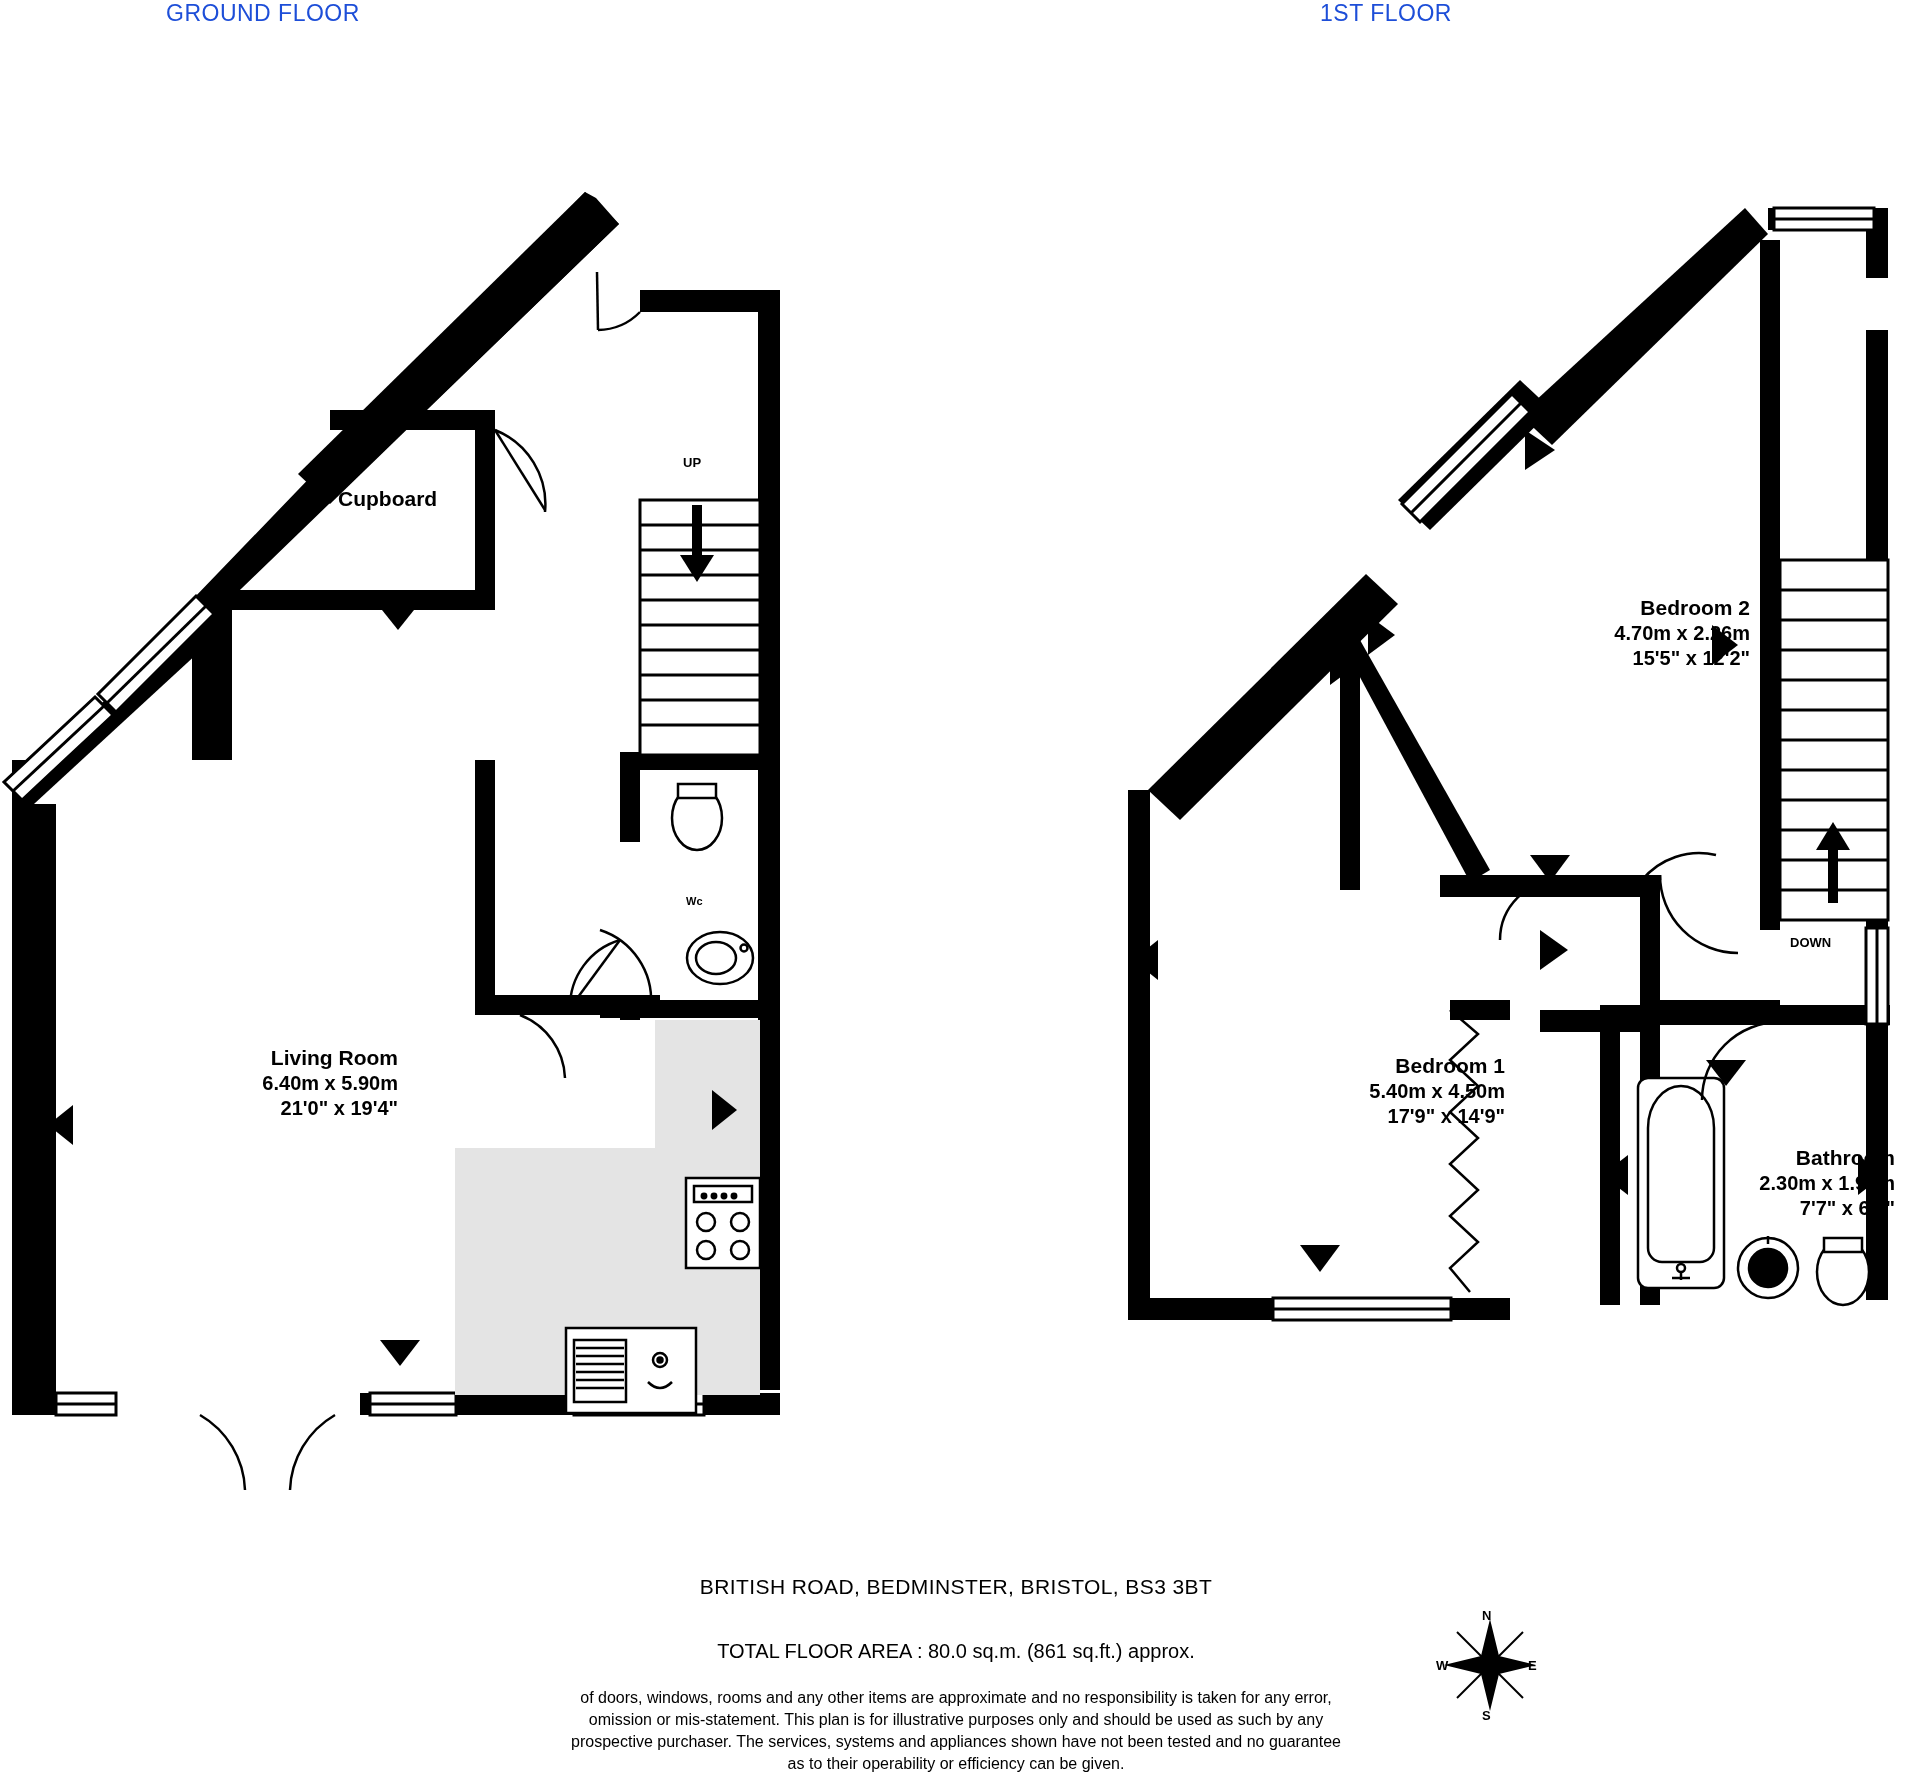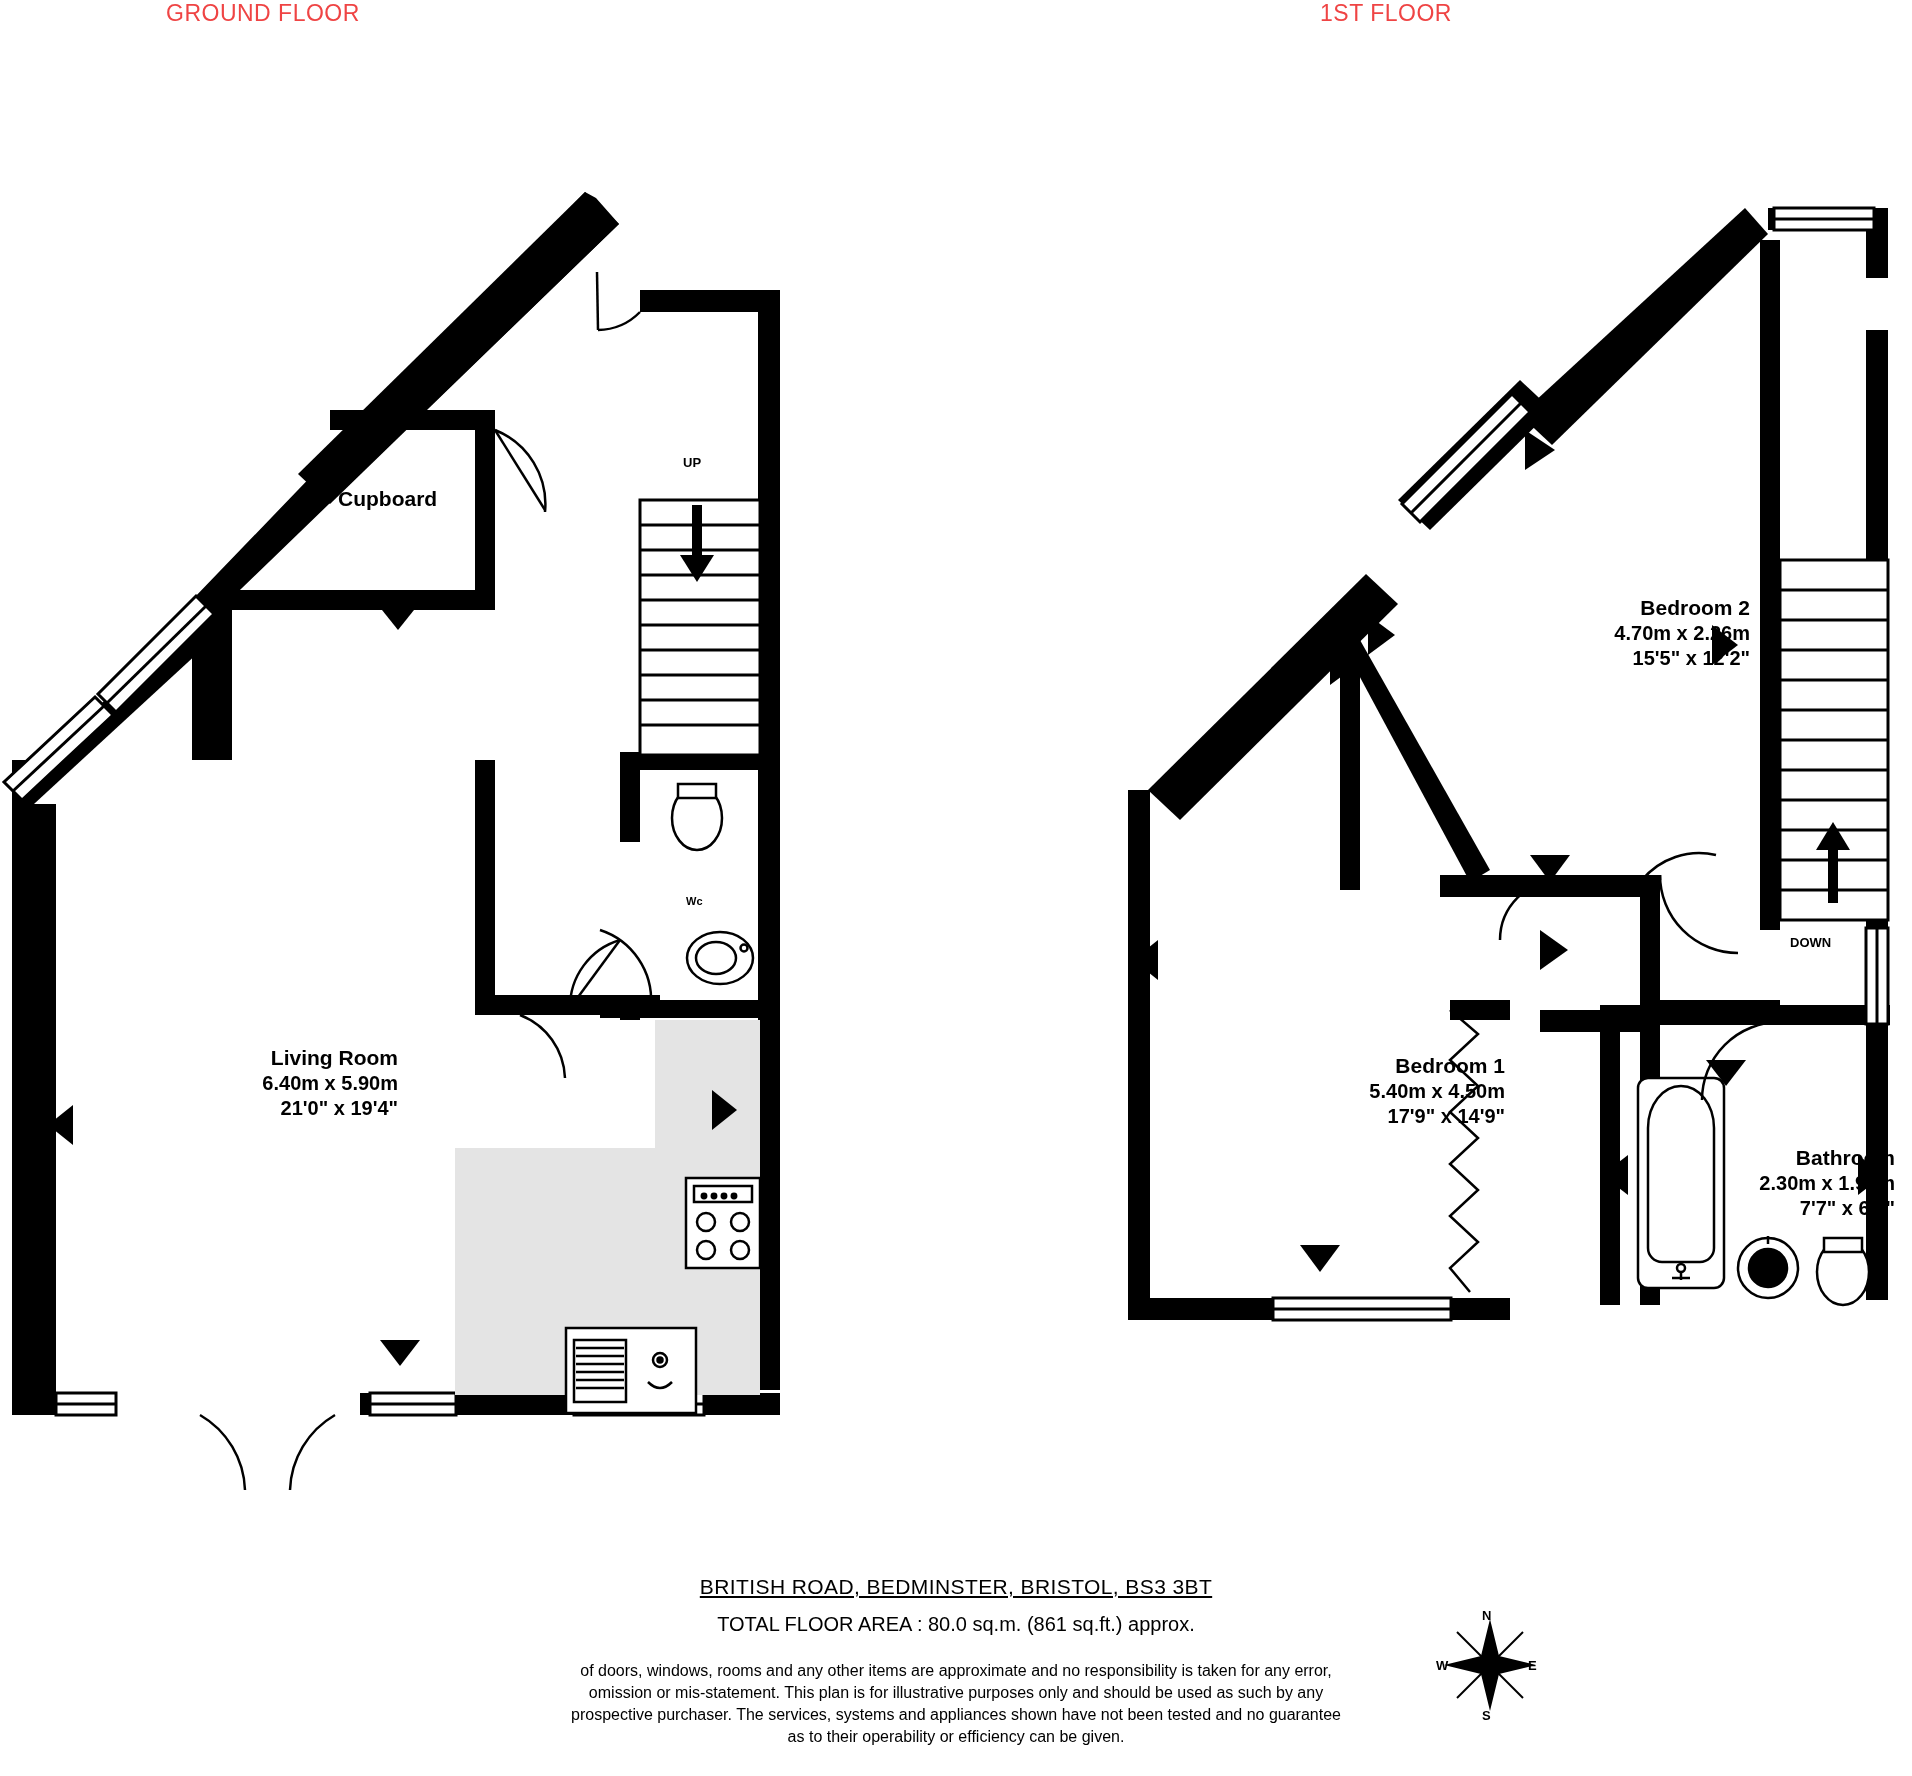--- a/index.html
+++ b/index.html
@@ -18,21 +18,21 @@
 
   .floorplan-root {
     position: absolute;
     inset: 0;
   }
 
   .floor-title {
     position: absolute;
     font-size: 23px;
     letter-spacing: 0.5px;
-    color: #ef4444;
+    color: #1d4ed8;
     white-space: nowrap;
   }
   #ground-floor-title { left: 166px; top: 0px; }
   #first-floor-title  { left: 1320px; top: 0px; }
 
   svg.plan {
     position: absolute;
     left: 0;
     top: 0;
     width: 1912px;
@@ -82,22 +82,21 @@
   .footer {
     position: absolute;
     left: 0;
     top: 1575px;
     width: 1912px;
     text-align: center;
   }
   .footer .address {
     font-size: 21px;
     letter-spacing: 0.4px;
-    margin-bottom: 14px;
-    text-decoration: underline;
+    margin-bottom: 41px;
   }
   .footer .area {
     font-size: 20px;
     margin-bottom: 24px;
   }
   .footer .disclaimer {
     font-size: 16px;
     line-height: 1.38;
   }
 </style>

